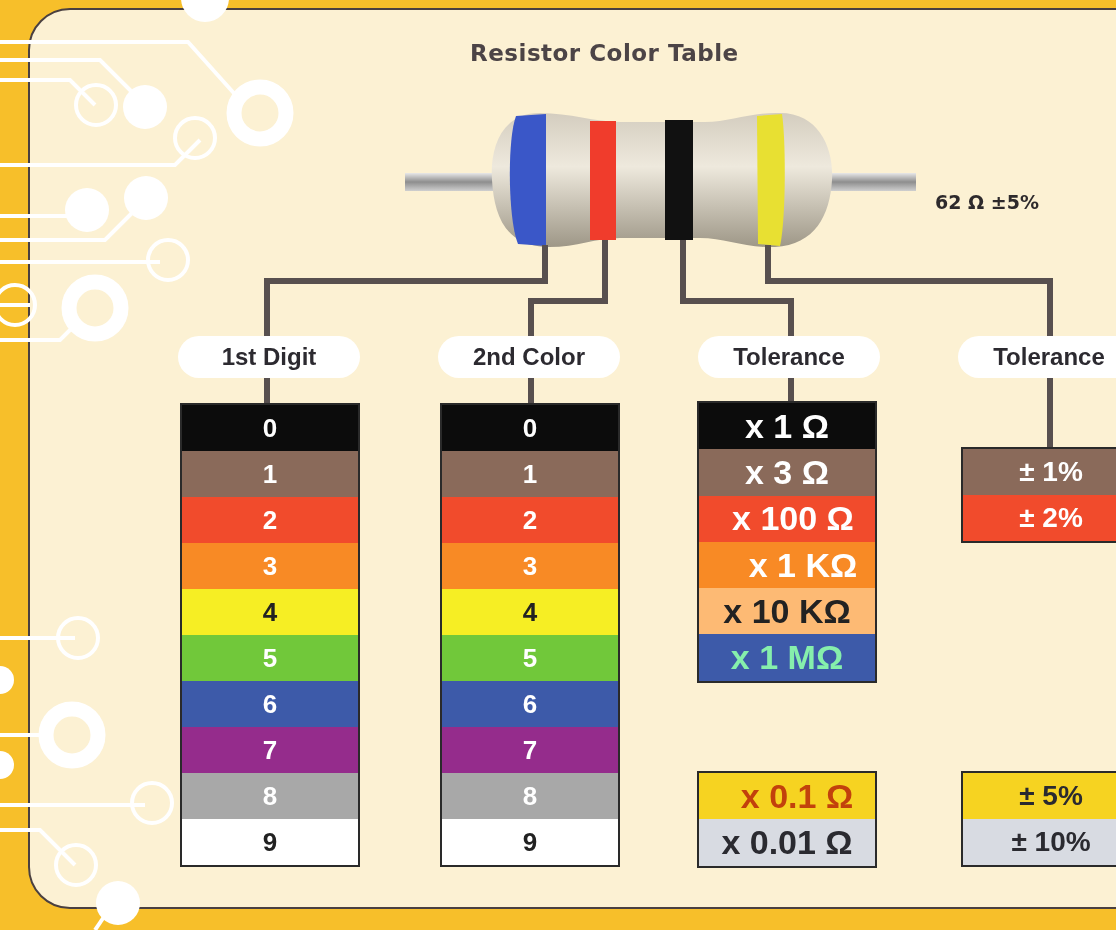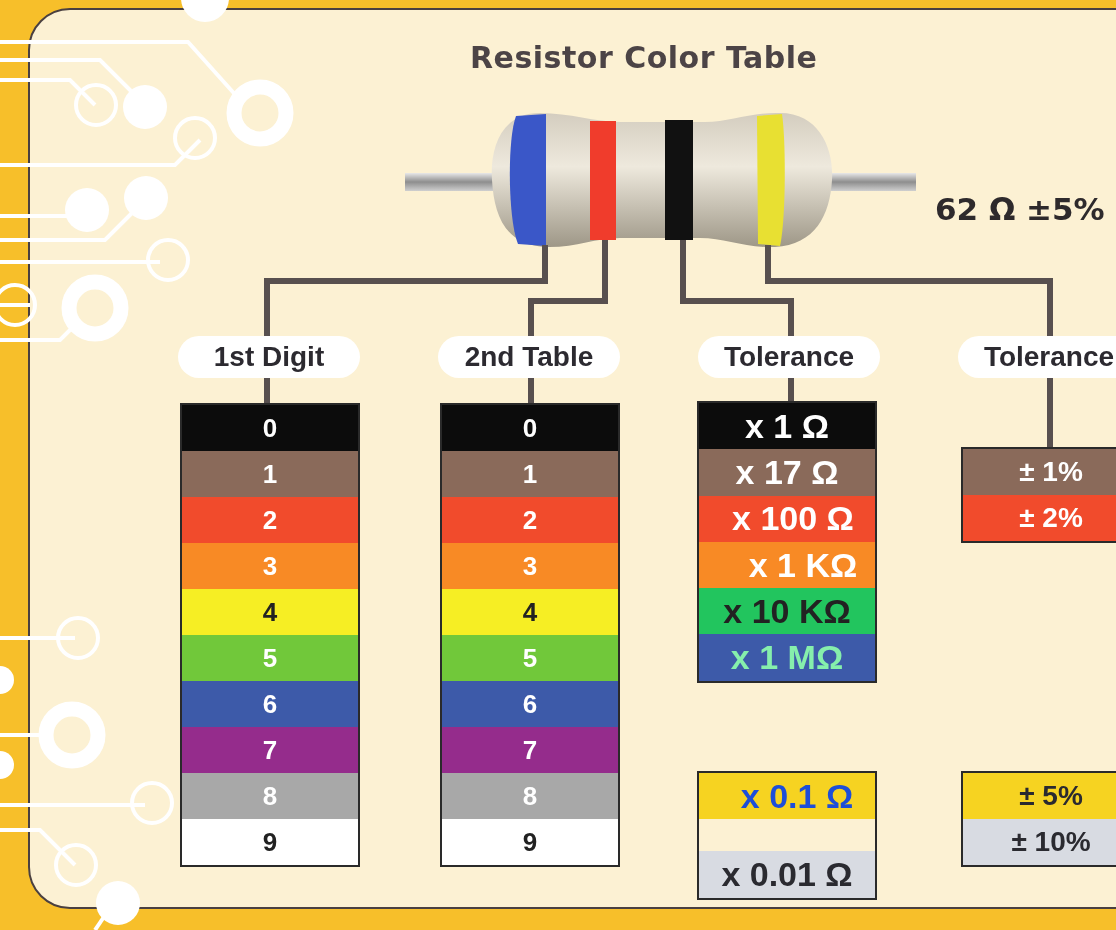--- a/index.html
+++ b/index.html
@@ -12,31 +12,31 @@
       position: absolute; left: 28px; top: 8px; width: 1120px; height: 901px;
       background: #fcf1d3;
       border: 2px solid #4a4040;
       border-radius: 42px 0 0 42px;
       box-sizing: border-box;
     }
     svg.circuit { position: absolute; left: 0; top: 0; }
     .title {
       position: absolute; left: 470px; top: 40px; width: 380px;
       font-family: "DejaVu Sans", sans-serif; font-weight: bold;
-      font-size: 30px; color: #4c4446; letter-spacing: 0.5px;
+      font-size: 23px; color: #4c4446; letter-spacing: 0.5px;
     }
     .value-label {
       position: absolute; left: 935px; top: 191px; white-space: nowrap;
       font-family: "DejaVu Sans", sans-serif; font-weight: bold;
-      font-size: 31px; color: #2e2a2c;
+      font-size: 19px; color: #2e2a2c;
     }
     .header-pill {
       position: absolute; height: 42px; border-radius: 21px;
       background: #ffffff; color: #2c2a30;
-      font-weight: bold; font-size: 28px;
+      font-weight: bold; font-size: 24px;
       display: flex; align-items: center; justify-content: center;
     }
     .band-table {
       position: absolute; border: 2px solid #2a2a2a; box-sizing: border-box;
     }
     .band {
       height: 46px; display: flex; align-items: center; justify-content: center;
       font-weight: bold; font-size: 26px;
     }
     .mult .band { height: 46.3px; font-size: 34px; }
@@ -122,21 +122,21 @@
 </svg>
 
 <div class="value-label">62 Ω  ±5%</div>
 
 <div style="position:absolute;left:264px;top:378px;width:6px;height:28px;background:#58504f"></div>
 <div style="position:absolute;left:528px;top:378px;width:6px;height:28px;background:#58504f"></div>
 <div style="position:absolute;left:788px;top:378px;width:6px;height:28px;background:#58504f"></div>
 <div style="position:absolute;left:1047px;top:378px;width:6px;height:72px;background:#58504f"></div>
 
 <div class="header-pill" style="left:178px;top:336px;width:182px">1st Digit</div>
-<div class="header-pill" style="left:438px;top:336px;width:182px">2nd Table</div>
+<div class="header-pill" style="left:438px;top:336px;width:182px">2nd Color</div>
 <div class="header-pill" style="left:698px;top:336px;width:182px">Tolerance</div>
 <div class="header-pill" style="left:958px;top:336px;width:182px">Tolerance</div>
 
 <div class="band-table" id="t1" style="left:180px;top:403px;width:180px">
     <div class="band" style="background: rgb(12, 12, 12); color: rgb(255, 255, 255);">0</div>
     <div class="band" style="background: rgb(138, 106, 90); color: rgb(255, 255, 255);">1</div>
     <div class="band" style="background: rgb(241, 75, 44); color: rgb(255, 255, 255);">2</div>
     <div class="band" style="background: rgb(248, 138, 37); color: rgb(255, 255, 255);">3</div>
     <div class="band" style="background: rgb(246, 238, 36); color: rgb(34, 34, 34);">4</div>
     <div class="band" style="background: rgb(113, 200, 58); color: rgb(255, 255, 255);">5</div>
@@ -152,29 +152,29 @@
     <div class="band" style="background: rgb(248, 138, 37); color: rgb(255, 255, 255);">3</div>
     <div class="band" style="background: rgb(246, 238, 36); color: rgb(34, 34, 34);">4</div>
     <div class="band" style="background: rgb(113, 200, 58); color: rgb(255, 255, 255);">5</div>
     <div class="band" style="background: rgb(61, 90, 169); color: rgb(255, 255, 255);">6</div>
     <div class="band" style="background: rgb(149, 44, 140); color: rgb(255, 255, 255);">7</div>
     <div class="band" style="background: rgb(168, 168, 168); color: rgb(255, 255, 255);">8</div>
     <div class="band" style="background: rgb(255, 255, 255); color: rgb(34, 34, 34);">9</div>
   </div>
 <div class="band-table mult" id="t3" style="left:697px;top:401px;width:180px">
     <div class="band" style="background: rgb(12, 12, 12); color: rgb(255, 255, 255);">x 1 Ω</div>
-    <div class="band" style="background: rgb(138, 106, 90); color: rgb(255, 255, 255);">x 17 Ω</div>
+    <div class="band" style="background: rgb(138, 106, 90); color: rgb(255, 255, 255);">x 3 Ω</div>
     <div class="band" style="background: rgb(241, 75, 44); color: rgb(255, 255, 255); padding-left: 12px;">x 100 Ω</div>
     <div class="band" style="background: rgb(248, 138, 37); color: rgb(255, 255, 255); padding-left: 32px;">x 1 KΩ</div>
-    <div class="band" style="background: #22c55e; color: rgb(34, 34, 34);">x 10 KΩ</div>
+    <div class="band" style="background: #fdba74; color: rgb(34, 34, 34);">x 10 KΩ</div>
     <div class="band" style="background: rgb(61, 90, 169); color: #86efac;">x 1 MΩ</div>
   </div>
 <div class="band-table mult" id="t3b" style="left:697px;top:771px;width:180px">
-    <div class="band" style="background: rgb(246, 211, 33); color: #1d4ed8; padding-left: 20px;">x 0.1 Ω</div>
-    <div class="band" style="background: rgb(216, 219, 226); color: rgb(42, 42, 48); margin-top: 32px;">x 0.01 Ω</div>
+    <div class="band" style="background: rgb(246, 211, 33); color: #c2410c; padding-left: 20px;">x 0.1 Ω</div>
+    <div class="band" style="background: rgb(216, 219, 226); color: rgb(42, 42, 48);">x 0.01 Ω</div>
   </div>
 <div class="band-table tol" id="t4" style="left:961px;top:447px;width:180px">
     <div class="band" style="background: rgb(138, 106, 90); color: rgb(255, 255, 255);">± 1%</div>
     <div class="band" style="background: rgb(241, 75, 44); color: rgb(255, 255, 255);">± 2%</div>
   </div>
 <div class="band-table tol" id="t4b" style="left:961px;top:771px;width:180px">
     <div class="band" style="background: rgb(246, 211, 33); color: rgb(42, 42, 48);">± 5%</div>
     <div class="band" style="background: rgb(216, 219, 226); color: rgb(42, 42, 48);">± 10%</div>
   </div>
 

